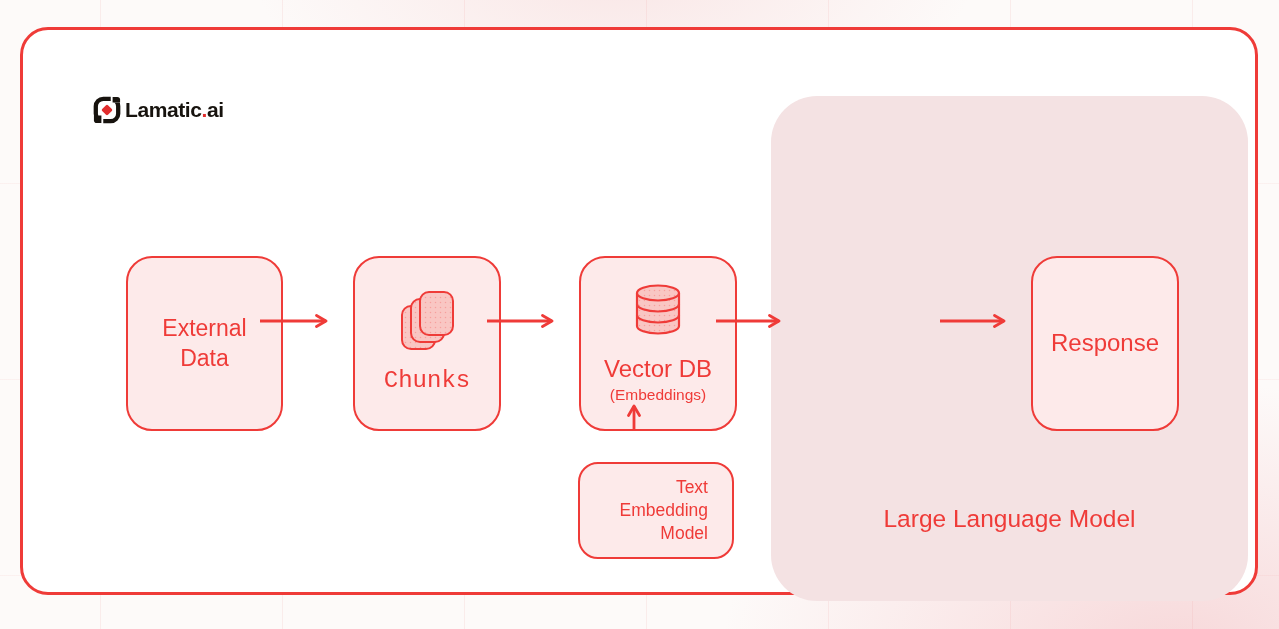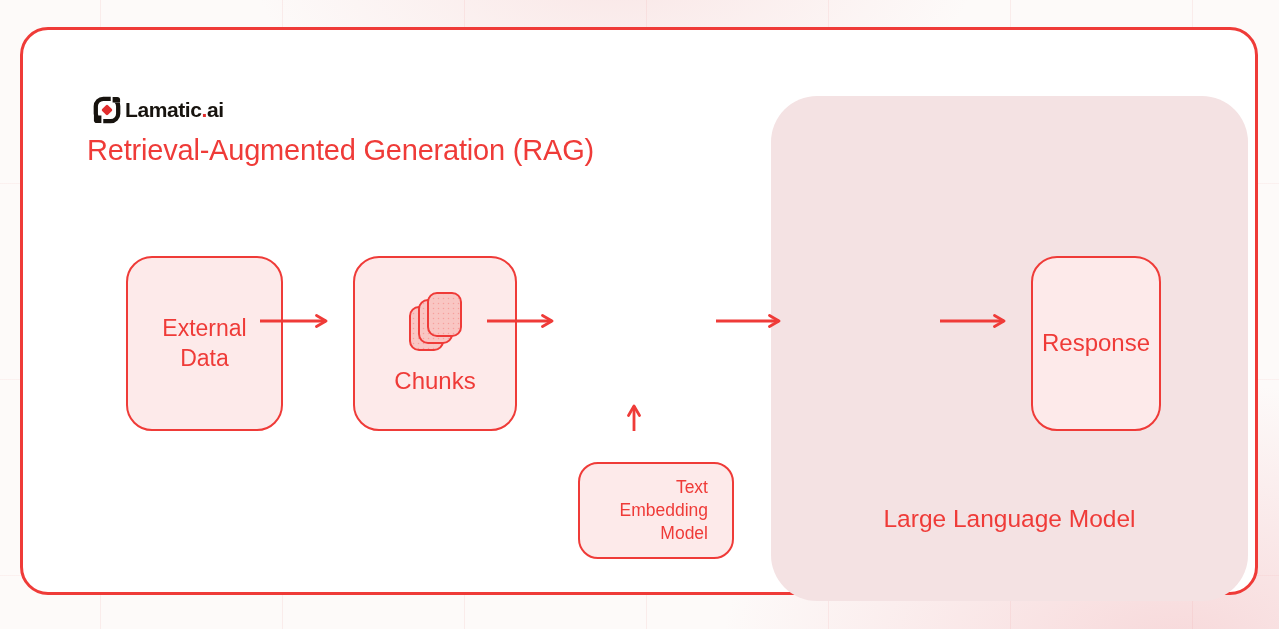--- a/index.html
+++ b/index.html
@@ -53,27 +53,27 @@
   
   .node{
     position:absolute; top:226px; height:175px;
     background:var(--node-fill); border:2.5px solid var(--red); border-radius:26px;
     display:flex; flex-direction:column; align-items:center; justify-content:center;
     color:var(--red); text-align:center;
   }
   .node .label{ line-height:1.28; }
   .n-external{ left:103px; width:157px; font-size:23px; }
   .n-external .label{ width:120px; }
-  .n-chunks{ left:330px; width:164px; font-size:24px; }
+  .n-chunks{ left:330px; width:148px; font-size:24px;font-family:Liberation Mono, monospace; }
   .n-vectordb{ left:556px; width:158px; }
   .n-vectordb .label{ font-size:24px; margin-top:6px; }
   .n-vectordb .sublabel{ font-size:15.5px; margin-top:1px; }
   .n-retrieved{ left:783px; width:156px; font-size:23px; }
   .n-retrieved .label{ width:130px; }
-  .n-response{ left:1008px; width:130px; font-size:24px; }
+  .n-response{ left:1008px; width:148px; font-size:24px; }
   .node .icon{ display:block; margin-bottom:7px; }
 
   .n-tem{
     position:absolute; left:555px; top:432px; width:156px; height:97px;
     background:var(--node-fill); border:2.5px solid var(--red); border-radius:20px;
     display:flex; align-items:center; justify-content:center;
     color:var(--red); font-size:17.5px; text-align:right;
   }
   .n-tem .label{ width:104px; line-height:1.3; }
 
@@ -103,41 +103,52 @@
           <rect x="19" y="-1" width="12" height="8" fill="#ffffff"></rect>
           <rect x="-1" y="23" width="12" height="8" fill="#ffffff"></rect>
           <path d="M21 1 h5 a3 3 0 0 1 3 3 v3 h-8 z" fill="#17130e"></path>
           <path d="M1 21 h8 v8 h-5 a3 3 0 0 1 -3 -3 z" fill="#17130e"></path>
           <rect x="10.6" y="10.6" width="8.8" height="8.8" rx="1.5" transform="rotate(45 15 15)" fill="#e02d2d"></rect>
         </svg>
       </span>
       <span class="brand-text"><span>Lamatic</span><span class="dot">.</span><span>ai</span></span>
     </div>
 
-    <h1 class="page-title">Retrieval-Augmented Generation (RAG)</h1>
 
     <div class="llm">
       <div class="llm-label">Large Language Model</div>
     </div>
 
     <div class="node n-external">
       <div class="label">External Data</div>
     </div>
 
     <div class="node n-chunks">
       <span class="icon">
         <svg width="58" height="62" viewBox="0 0 58 62">
           <rect x="4" y="16" width="33" height="43" rx="9" fill="url(#dotpat)" stroke="#ef3b38" stroke-width="2"></rect>
           <rect x="13" y="9" width="33" height="43" rx="9" fill="url(#dotpat)" stroke="#ef3b38" stroke-width="2"></rect>
           <rect x="22" y="2" width="33" height="43" rx="9" fill="url(#dotpat)" stroke="#ef3b38" stroke-width="2"></rect>
         </svg>
       </span>
       <div class="label">Chunks</div>
     </div>
 
+    <div class="node n-vectordb">
+      <span class="icon">
+        <svg width="52" height="54" viewBox="0 0 52 54">
+          <path d="M5 10 L5 43 A21 7.5 0 0 0 47 43 L47 10" fill="url(#dotpat)" stroke="#ef3b38" stroke-width="2.2"></path>
+          <path d="M5 21 A21 7.5 0 0 0 47 21" fill="none" stroke="#ef3b38" stroke-width="2.2"></path>
+          <path d="M5 32 A21 7.5 0 0 0 47 32" fill="none" stroke="#ef3b38" stroke-width="2.2"></path>
+          <ellipse cx="26" cy="10" rx="21" ry="7.5" fill="url(#dotpat)" stroke="#ef3b38" stroke-width="2.2"></ellipse>
+        </svg>
+      </span>
+      <div class="label">Vector DB</div>
+      <div class="sublabel">(Embeddings)</div>
+    </div>
 
 
     <div class="node n-response">
       <div class="label">Response</div>
     </div>
 
     <div class="n-tem">
       <div class="label">Text Embedding Model</div>
     </div>
 

